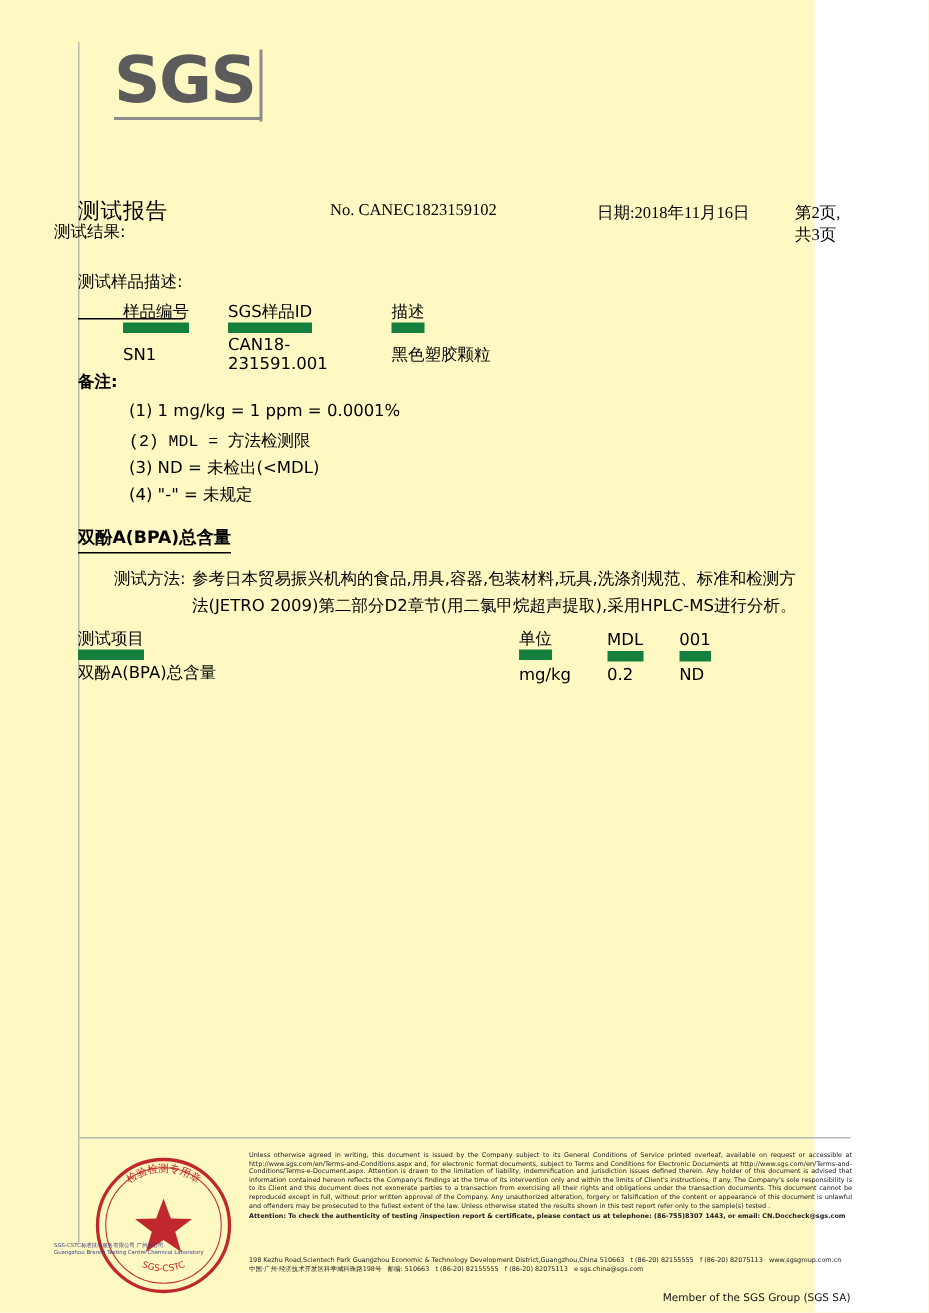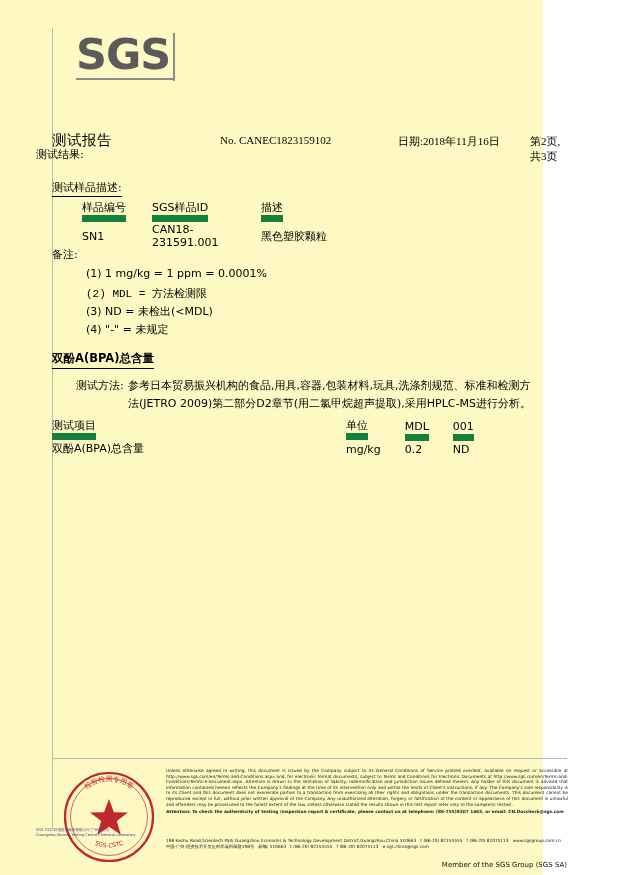--- a/index.html
+++ b/index.html
@@ -91,36 +91,36 @@
   .line {
     position: absolute;
     font-size: 11px;
     white-space: nowrap;
   }
   .results-label { left: 36px; top: 147px; }
 
   .sample-desc-label {
     left: 52px; top: 180px;
     border-bottom: 1px solid #000;
-    padding-bottom: 1px;
+    padding-bottom: 17px;
   }
 
   .tbl1 {
     position: absolute;
     left: 80px; top: 198px;
     font-size: 11px;
   }
   .tbl1 td { padding: 0; font-size: 11px; }
   .tbl1 .hrow td { padding-bottom: 6px; }
   .c1 { width: 68px; }
   .c2 { width: 107px; }
   .c3 { width: 140px; margin-left: 17px; }
   .ul { text-decoration: none; border-bottom: 7px solid #15803d; padding-bottom: 1px; }
 
-  .remark-label { left: 52px; top: 247px; }
+  .remark-label { left: 52px; top: 247px; font-weight: bold; }
   .rmk { left: 86px; font-size: 11px; }
   .rmk1 { top: 267px; }
   .rmk2 { top: 286px; font-family: Liberation Mono, monospace; }
   .rmk3 { top: 304px; }
   .rmk4 { top: 322px; }
 
   .section-head {
     position: absolute;
     left: 52px; top: 351px;
     font-size: 11.5px;

